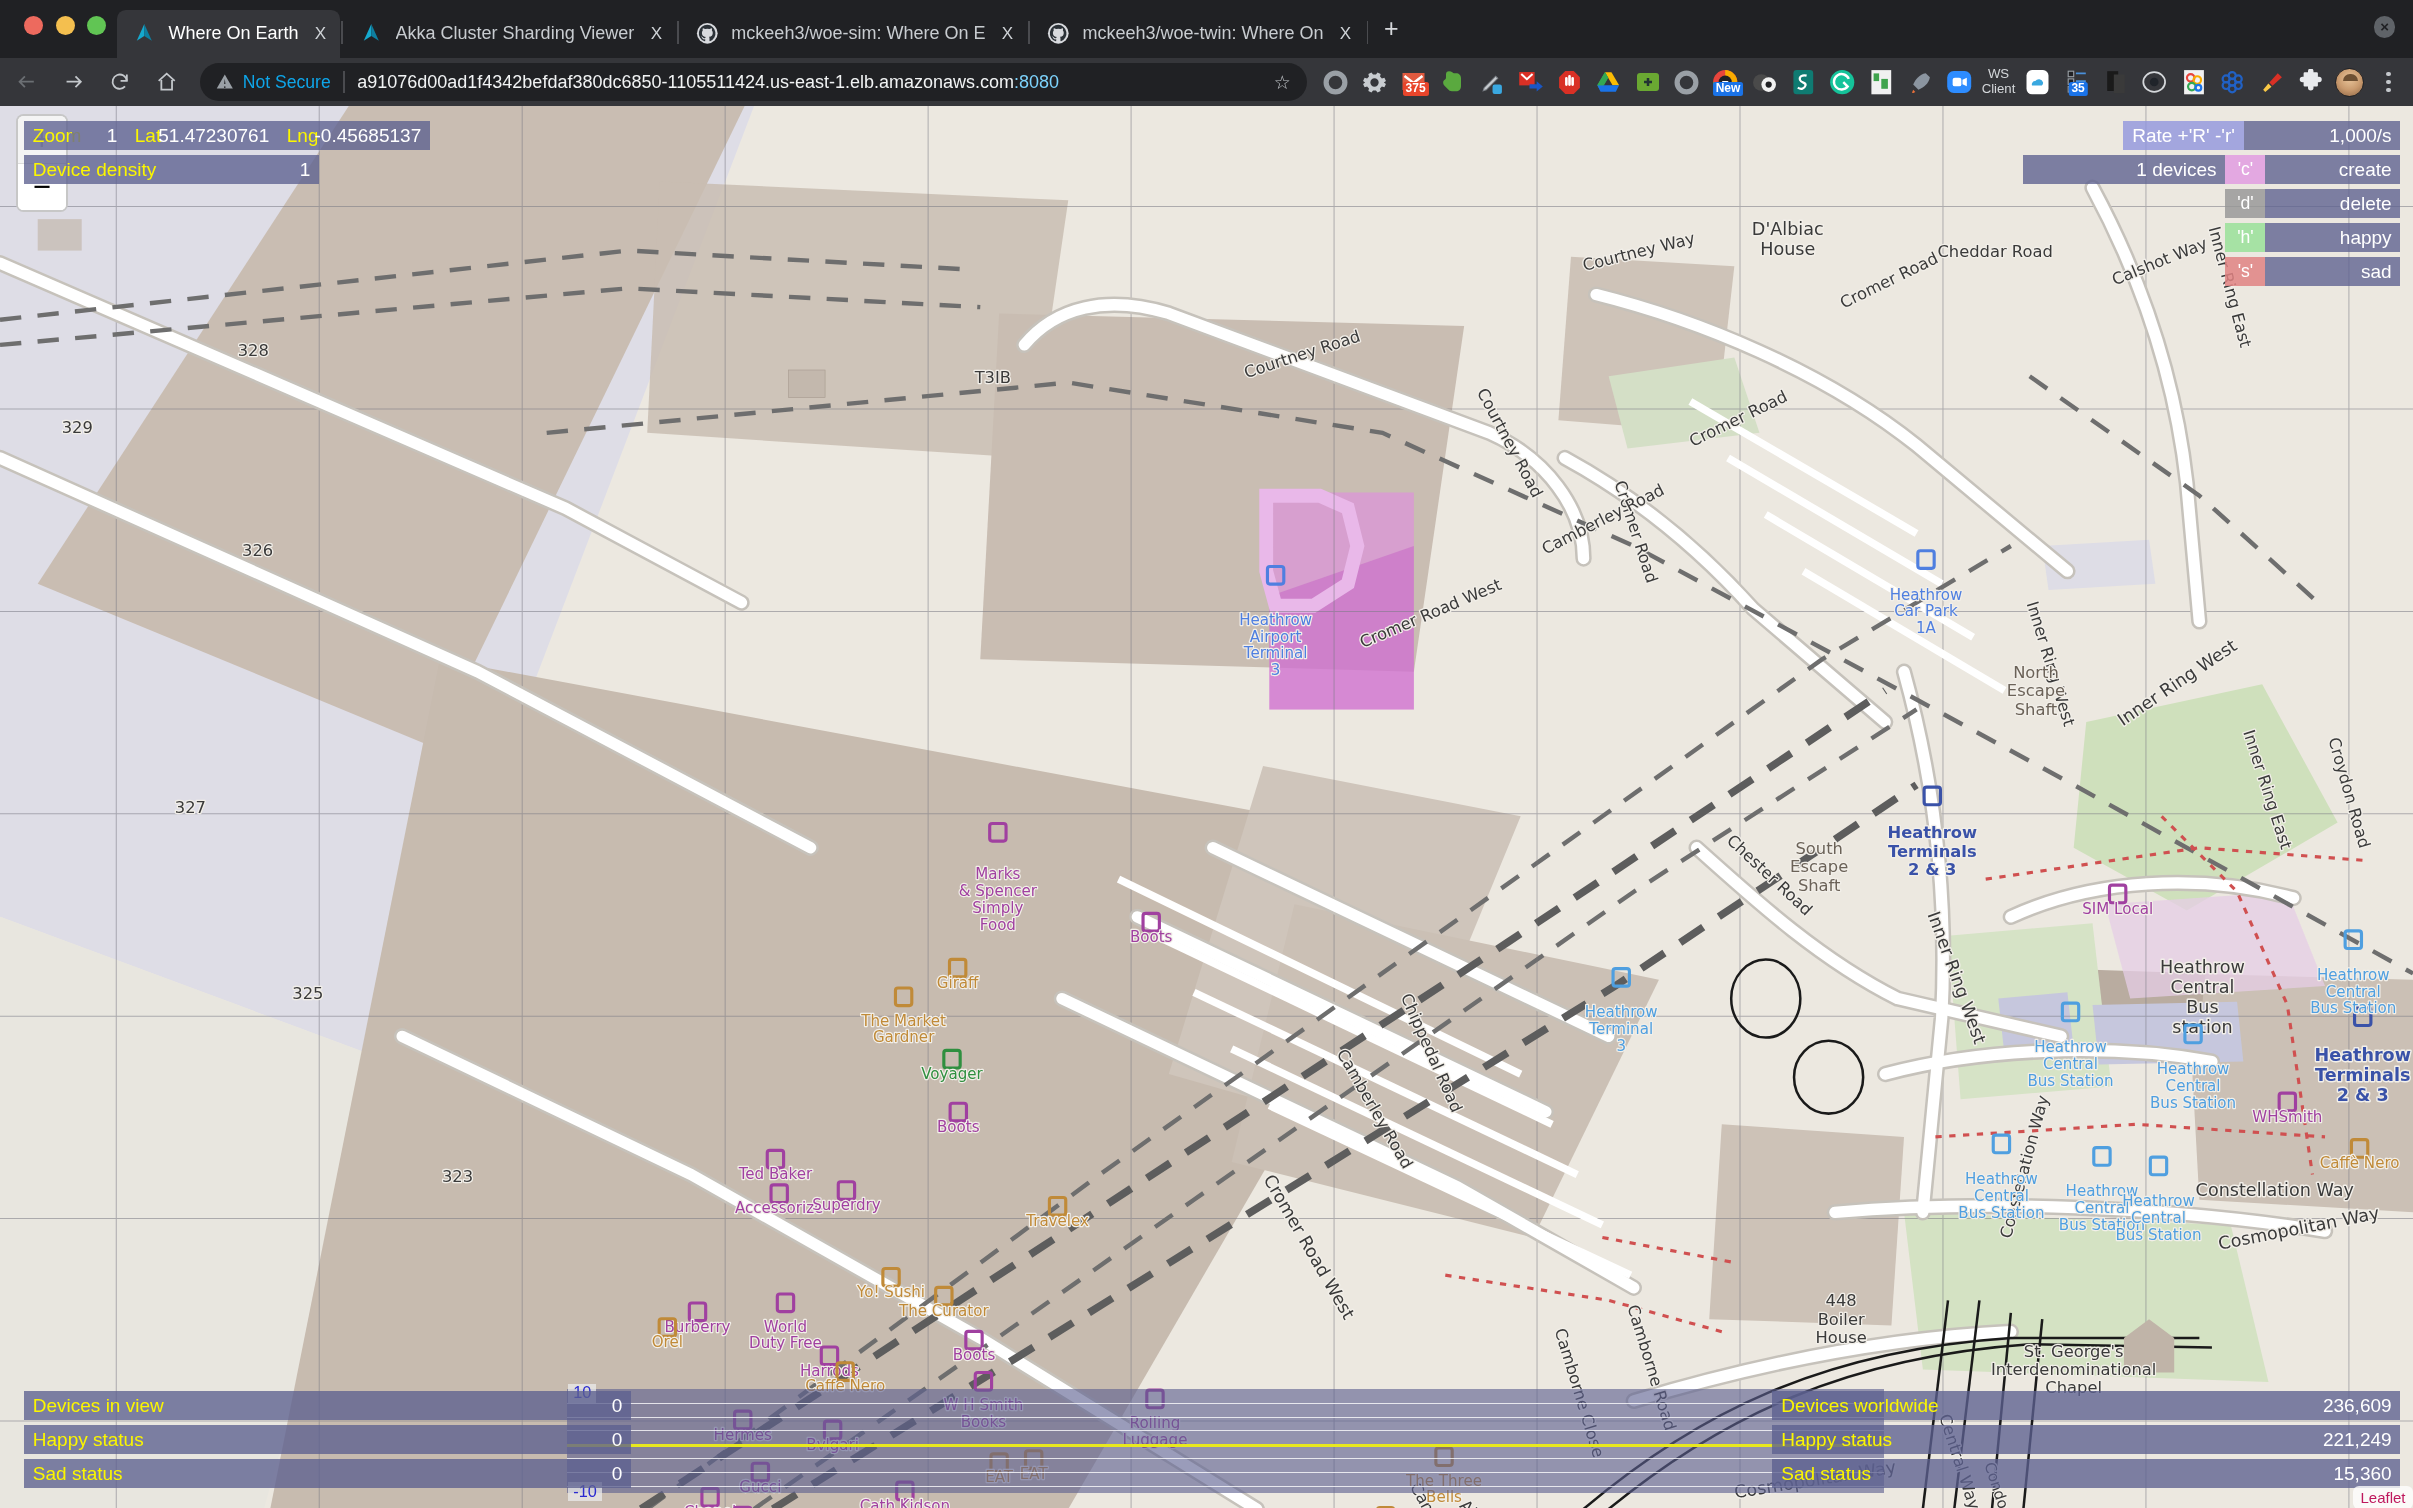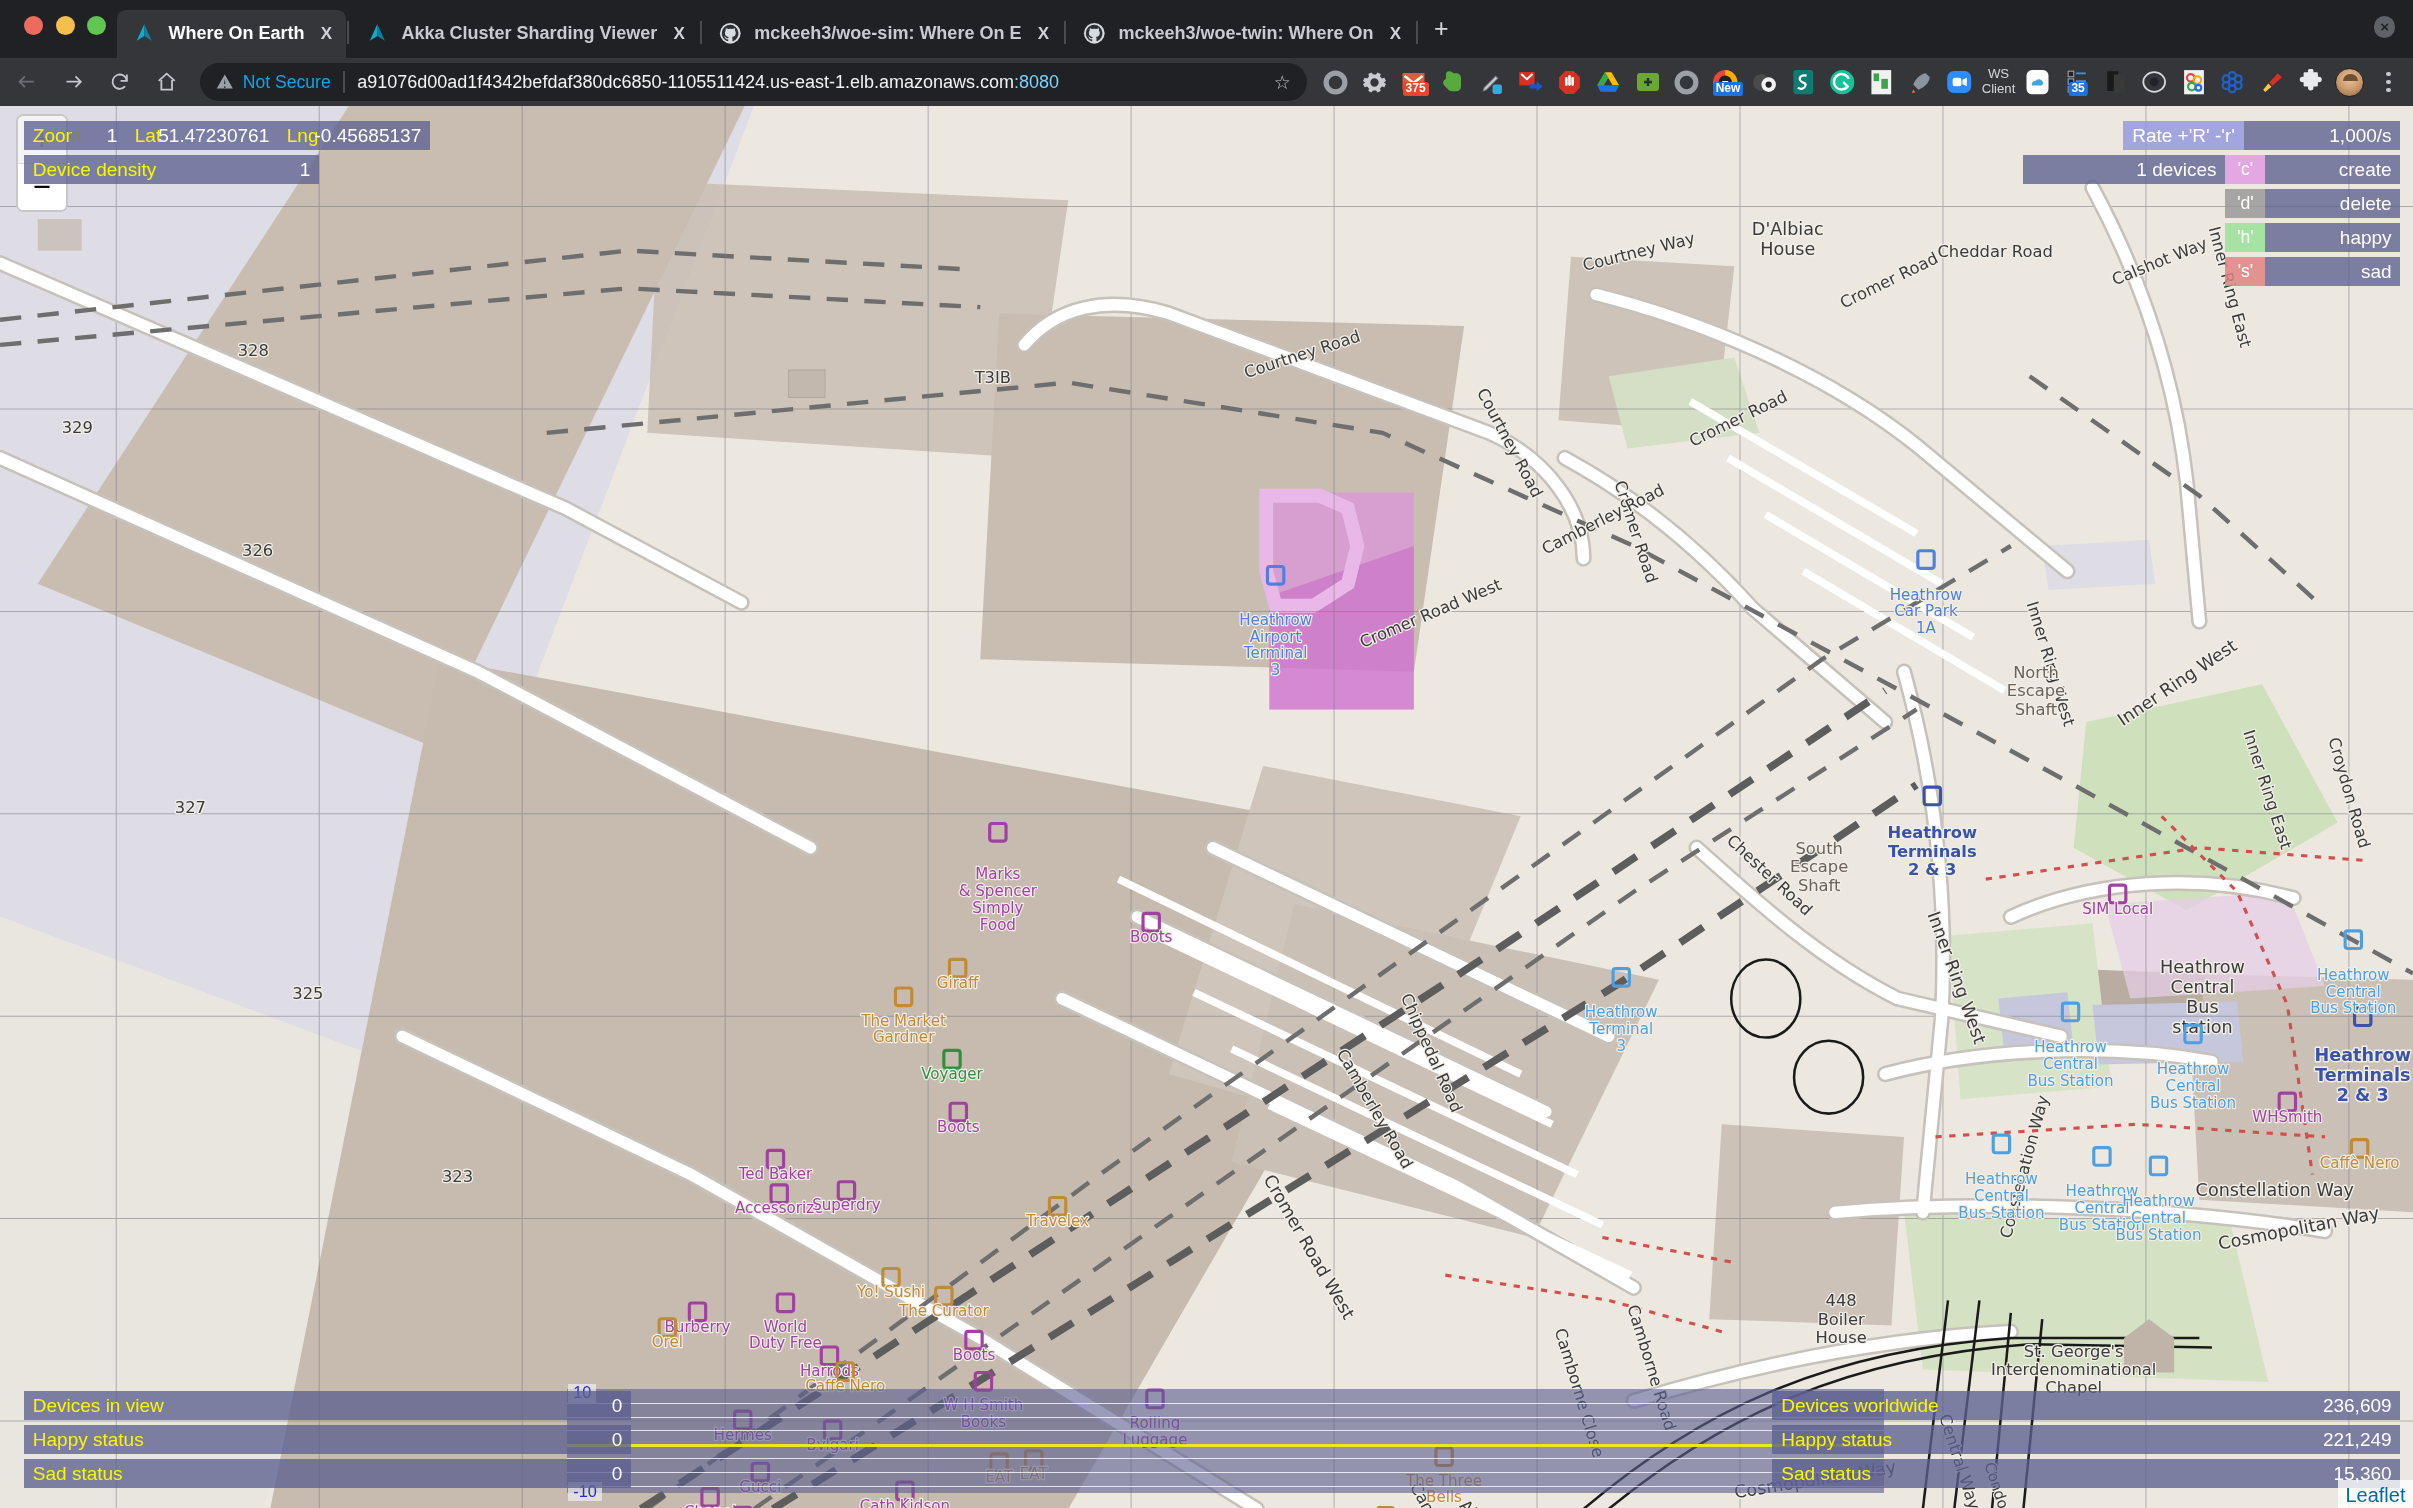--- a/index.html
+++ b/index.html
@@ -25,21 +25,20 @@
   .tl-red { background: #ed6a5e; }
   .tl-yellow { background: #f4bf4f; }
   .tl-green { background: #61c554; }
 
   #tabs { position: absolute; left: 117px; top: 7.5px; display: flex; align-items: flex-end; height: 50px; }
   .tab {
     height: 48px; display: flex; align-items: center;
     padding: 0 14px 0 16.3px; border-radius: 8.8px 8.8px 0 0;
     color: #c8ccd0; font-size: 18px; white-space: nowrap;
     position: relative;
-    font-weight: bold;
   }
   .tab.active { background: #35363a; color: #ffffff; }
   .tab .favicon { width: 22.6px; height: 22.6px; margin-right: 12.6px; flex: 0 0 22.6px; display:block; }
   .tab .tab-title { max-width: 270px; overflow: hidden; text-overflow: clip; white-space: nowrap; display:block;}
   .tab .tab-close { margin-left: 16.3px; font-size: 17px; color: #cfd3d7; line-height: 1; }
   .tab-sep { width: 1.3px; height: 22.6px; background: #4a4b4f; align-self: center; margin: 0 1.3px; }
   #new-tab { margin-left: 15px; align-self: center; color: #d5d8db; font-size: 25px; line-height: 1; padding-bottom: 8.8px;}
 
   #window-close {
     position: absolute; right: 17.6px; top: 16.3px; width: 21.4px; height: 21.4px;
@@ -174,22 +173,22 @@
   .graph-gridline { position: absolute; left: 0; width: 100%; height: 1.9px; background: rgba(255,255,255,0.78); }
   #graph-zero { position: absolute; left: 0; width: 100%; height: 3.1px; background: #e8e81e; }
   .graph-tick {
     position: absolute; left: 1.3px; font-size: 16.3px; color: #2a2ad0;
     background: rgba(235,235,235,0.75); padding: 0.6px 5px; line-height: 1.1;
   }
 
   
   #attribution {
     position: absolute; right: 0; bottom: 0; z-index: 70;
-    background: rgba(255,255,255,0.78); color: #0369a1;
-    font-size: 20px; padding: 2.5px 7.5px; line-height: 1.2;
+    background: rgba(255,255,255,0.78); color: #be185d;
+    font-size: 15px; padding: 2.5px 7.5px; line-height: 1.2; border-radius: 6px;
   }
 </style>
 </head>
 <body>
 
 <div id="browser">
 
   <div id="tabstrip">
     <div id="traffic-lights">
       <div class="tl-dot tl-red"></div>

